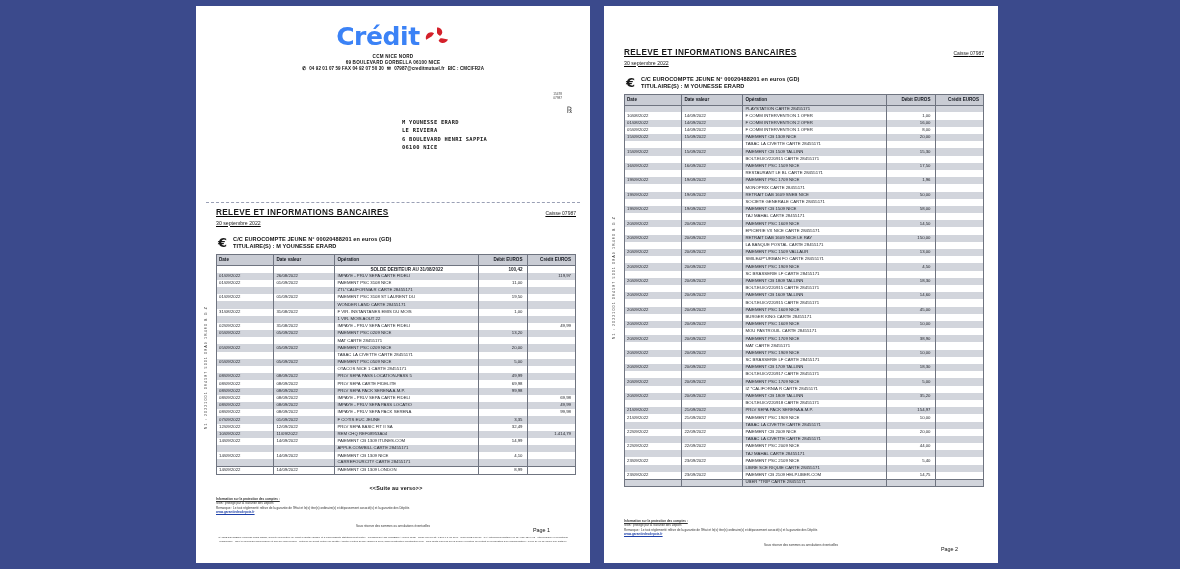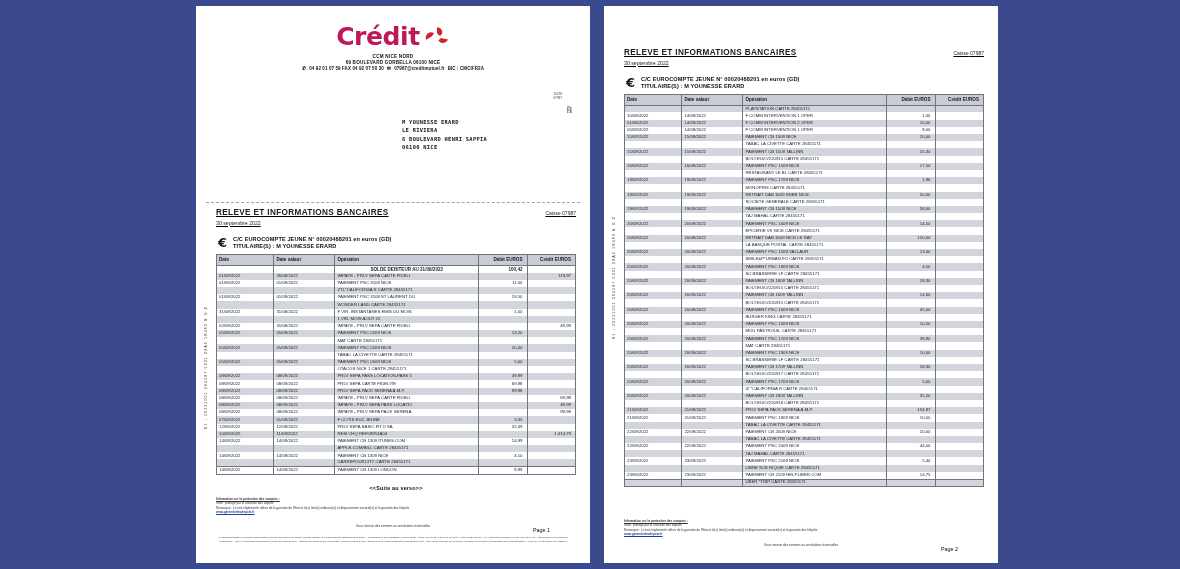--- a/index.html
+++ b/index.html
@@ -30,21 +30,21 @@
   
   .bank-head { text-align: center; padding-top: 16px; }
   .logo-row {
     display: flex; align-items: center; justify-content: center;
     gap: 4px;
   }
   .logo-word {
     font-family: "DejaVu Sans", sans-serif;
     font-weight: bold;
     font-size: 25px;
-    color: #be185d;
+    color: #3b82f6;
     letter-spacing: -0.4px;
   }
   .logo-mark { width: 26px; height: 22px; position: relative; }
   .logo-mark svg { display: block; }
 
   .bank-line1 {
     font-size: 4.6px; font-weight: bold; color: #111;
     letter-spacing: 0.25px; margin-top: 3px;
   }
   .bank-line2 {

